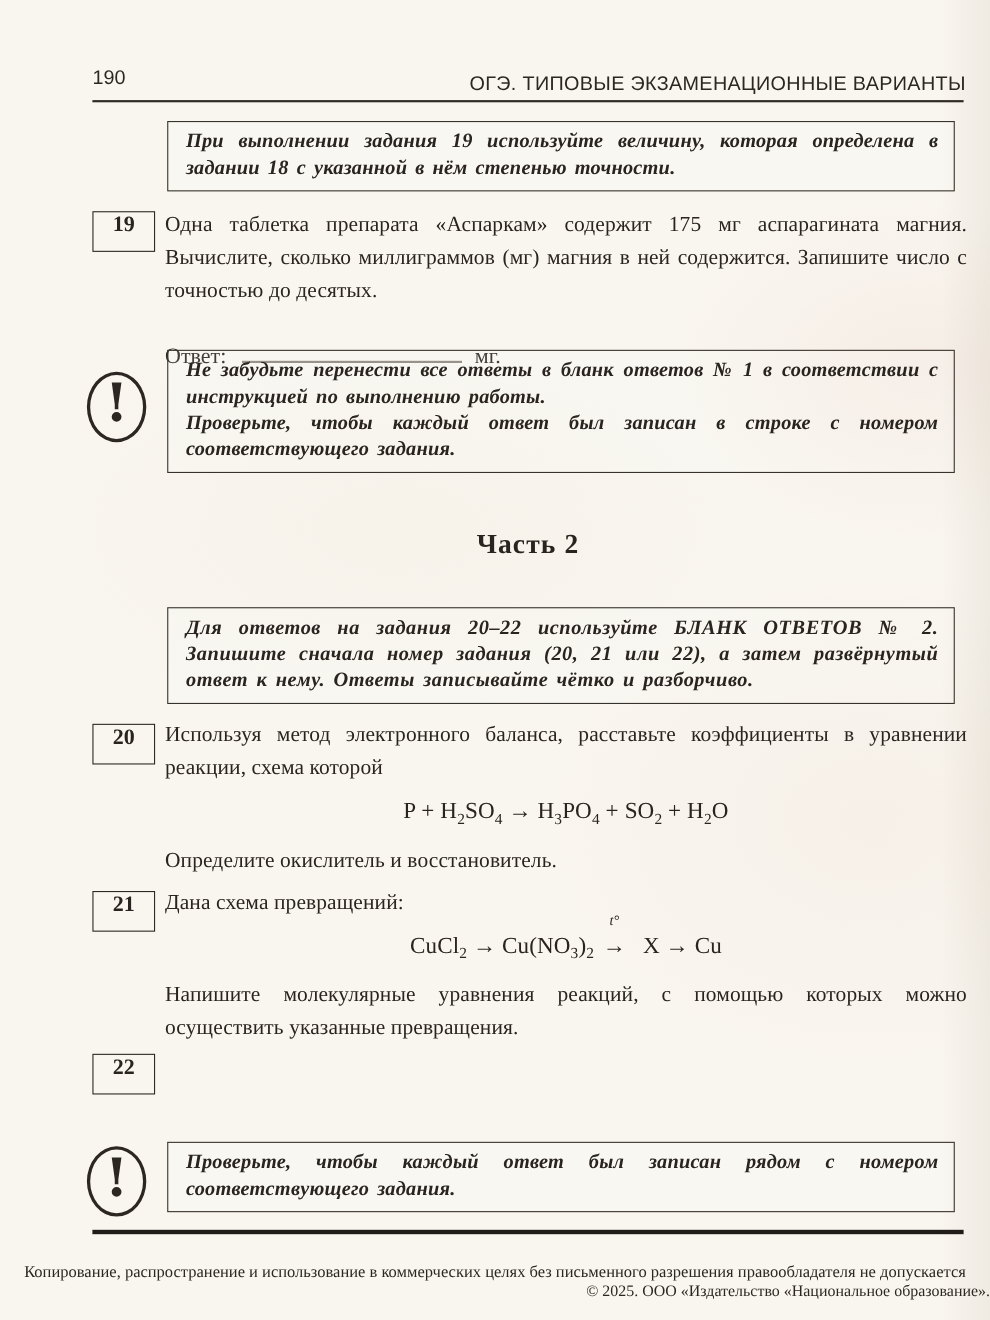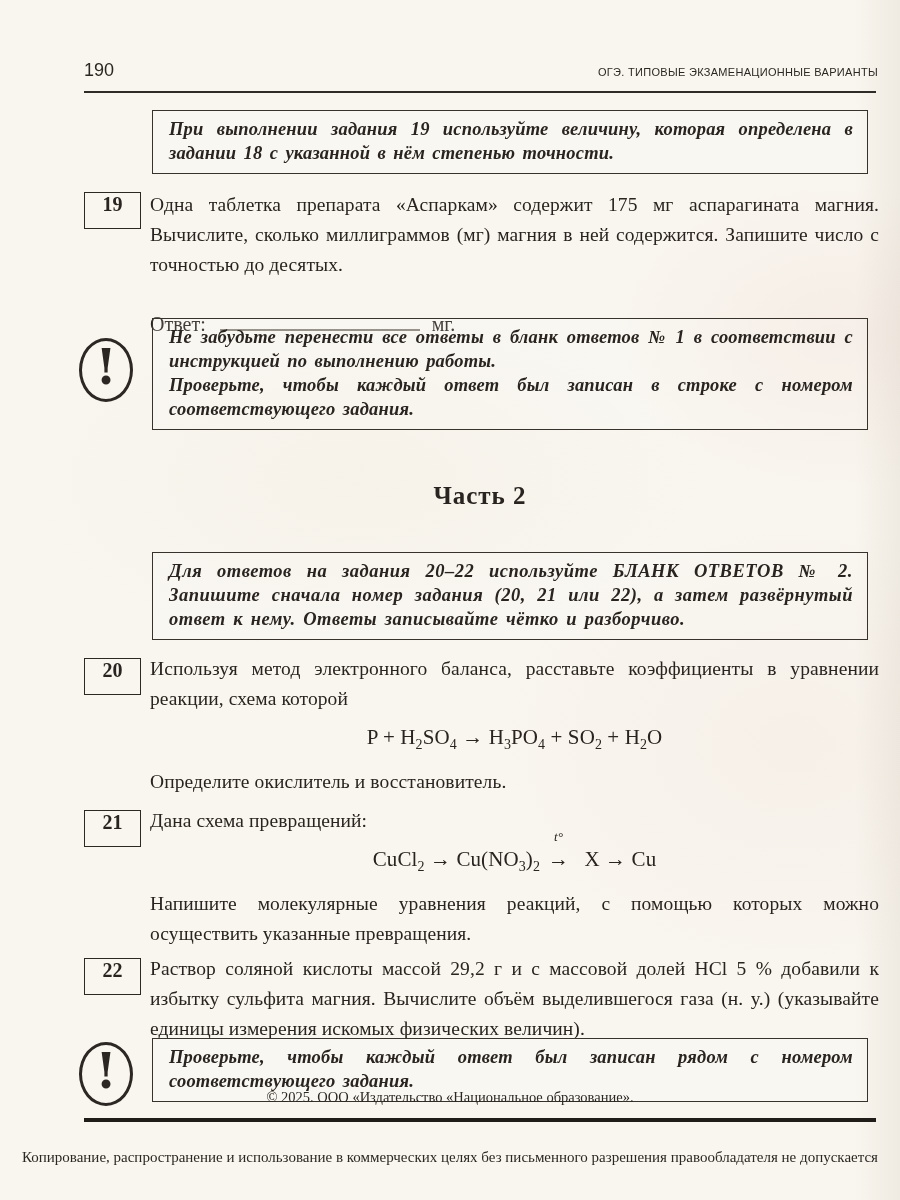--- a/index.html
+++ b/index.html
@@ -28,21 +28,21 @@
 
   
   .page-num {
     top: 60px; left: 84px;
     font-family: "Liberation Sans", sans-serif;
     font-size: 18px; color: #2b2722;
   }
   .header-title {
     top: 66px; right: 22px;
     font-family: "Liberation Sans", sans-serif;
-    font-size: 11px; letter-spacing: 0.3px; color: #2b2722;
+    font-size: 18px; letter-spacing: 0.3px; color: #2b2722;
   }
   .header-rule {
     top: 91px; left: 84px; width: 792px; height: 2px;
     background: #2f2b26;
   }
 
   
   .note-box {
     left: 152px; width: 716px;
     border: 1.7px solid #37322b;
@@ -105,21 +105,21 @@
     left: 84px; width: 792px; text-align: center;
     font-size: 25px; font-weight: 700; letter-spacing: 1px;
   }
 
   
   .footer-rule {
     top: 1118px; left: 84px; width: 792px; height: 3.5px;
     background: #201c18;
   }
   .footer-line { left: 0; width: 100%; text-align: center; color: #2b2722; }
-  .footer-line.one { top: 1089px; font-size: 14.5px; }
+  .footer-line.one { top: 1166px; font-size: 14.5px; text-align: right; }
   .footer-line.two { top: 1149px; font-size: 15px; }
 </style>
 </head>
 <body>
 
 <div class="page">
 
   <div class="abs page-num">190</div>
   <div class="abs header-title">ОГЭ. ТИПОВЫЕ ЭКЗАМЕНАЦИОННЫЕ ВАРИАНТЫ</div>
   <div class="abs header-rule"></div>
@@ -164,21 +164,20 @@
   </div>
   <div class="abs task-body" style="top:806px;">
     <p>Дана схема превращений:</p>
     <p class="equation">CuCl<sub>2</sub> → Cu(NO<sub>3</sub>)<sub>2</sub><span class="larrow"><span class="arrow-label">t°</span><span class="arrow-glyph">→</span></span> X → Cu</p>
     <p>Напишите молекулярные уравнения реакций, с помощью которых можно осуществить указанные превращения.</p>
   </div>
 
   <div class="abs task-num" style="top:958px;">
     <span>22</span>
   </div>
-  <div class="abs task-body" style="top:954px;">Раствор соляной кислоты массой 29,2 г и с массовой долей HCl 5 % добавили к избытку сульфита магния. Вычислите объём выделившегося газа (н. у.) (указывайте единицы измерения искомых физических величин).</div>
 
   <div class="abs warning-icon" style="top:1042px;">
     <span class="glyph">!</span>
   </div>
   <div class="abs note-box" style="top:1038px;">
     <p>Проверьте, чтобы каждый ответ был записан рядом с номером соответствующего задания.</p>
   </div>
 
   <div class="abs footer-rule"></div>
   <div class="abs footer-line one">© 2025. ООО «Издательство «Национальное образование».</div>

